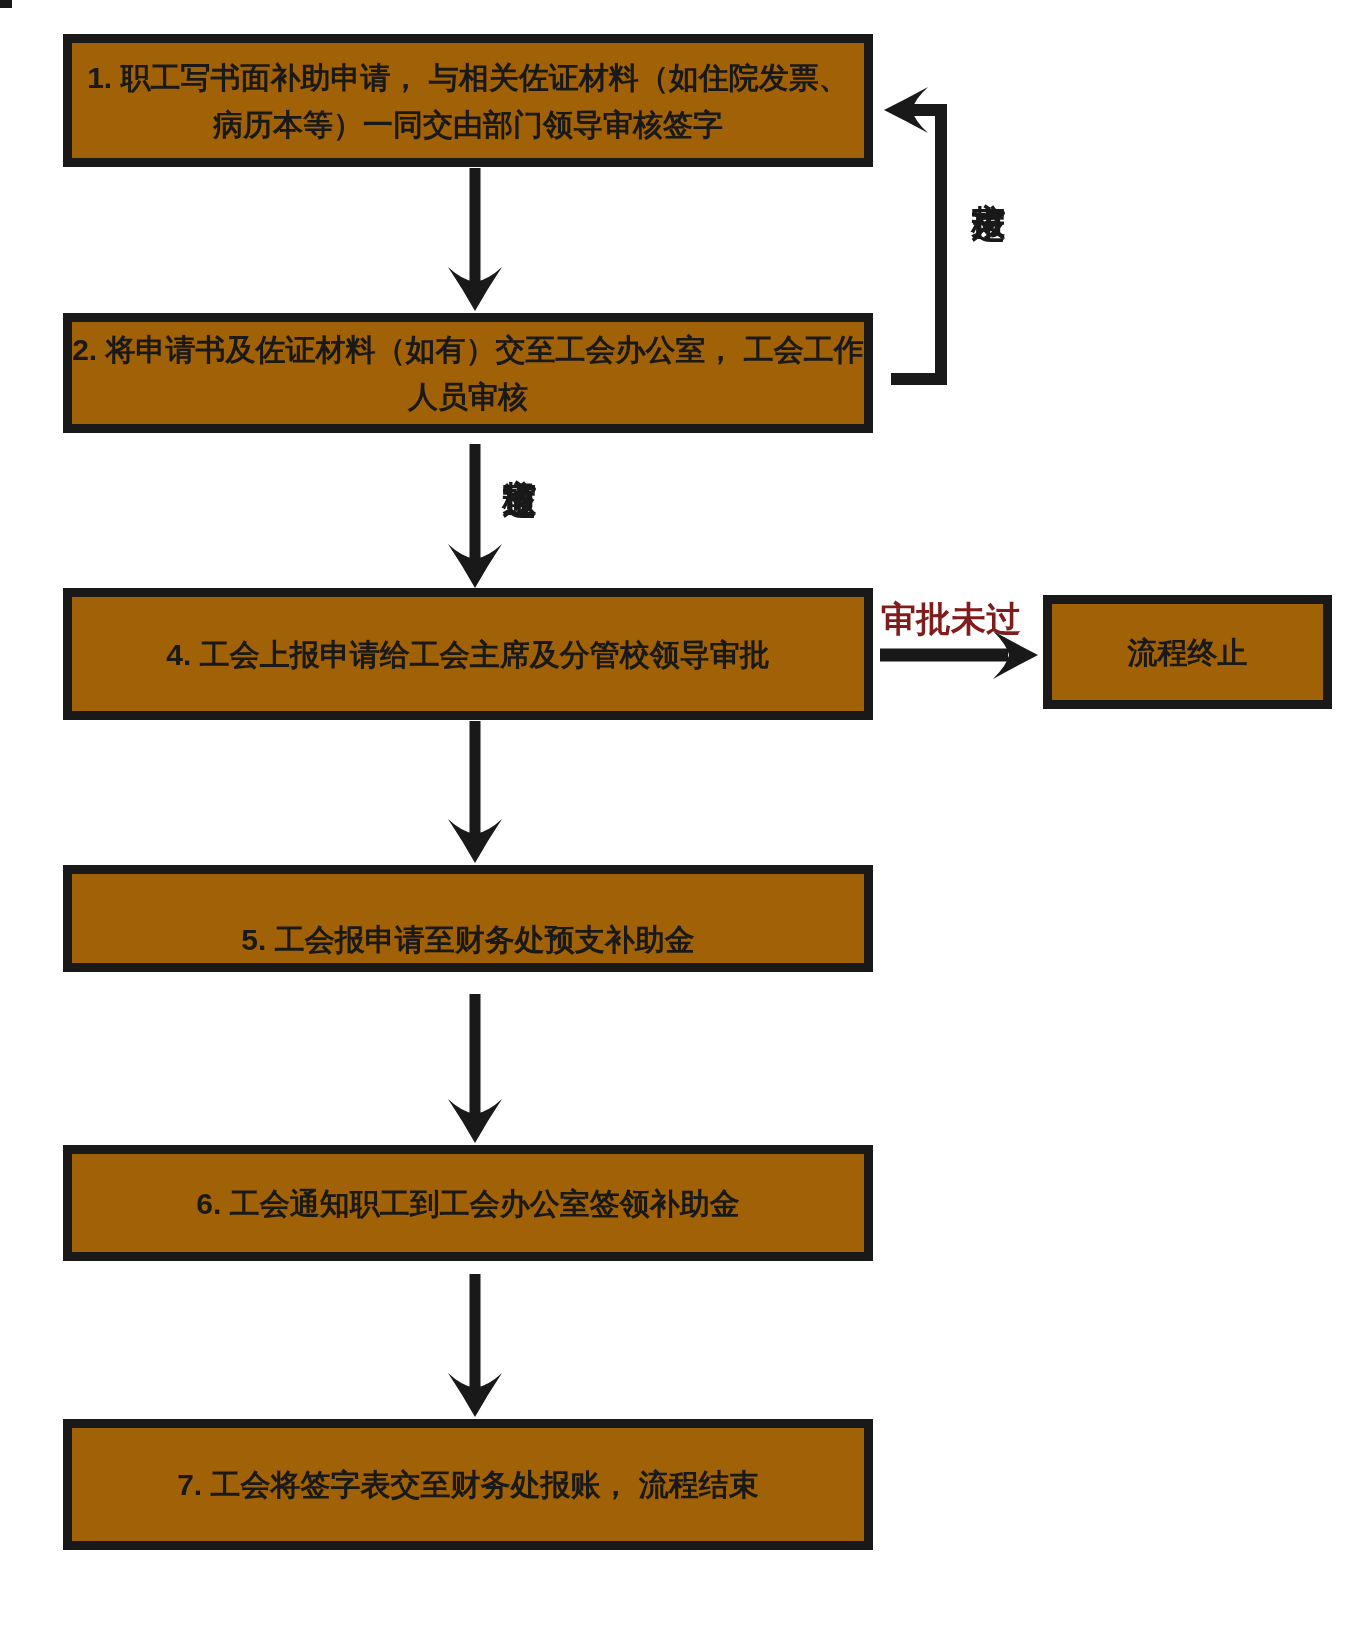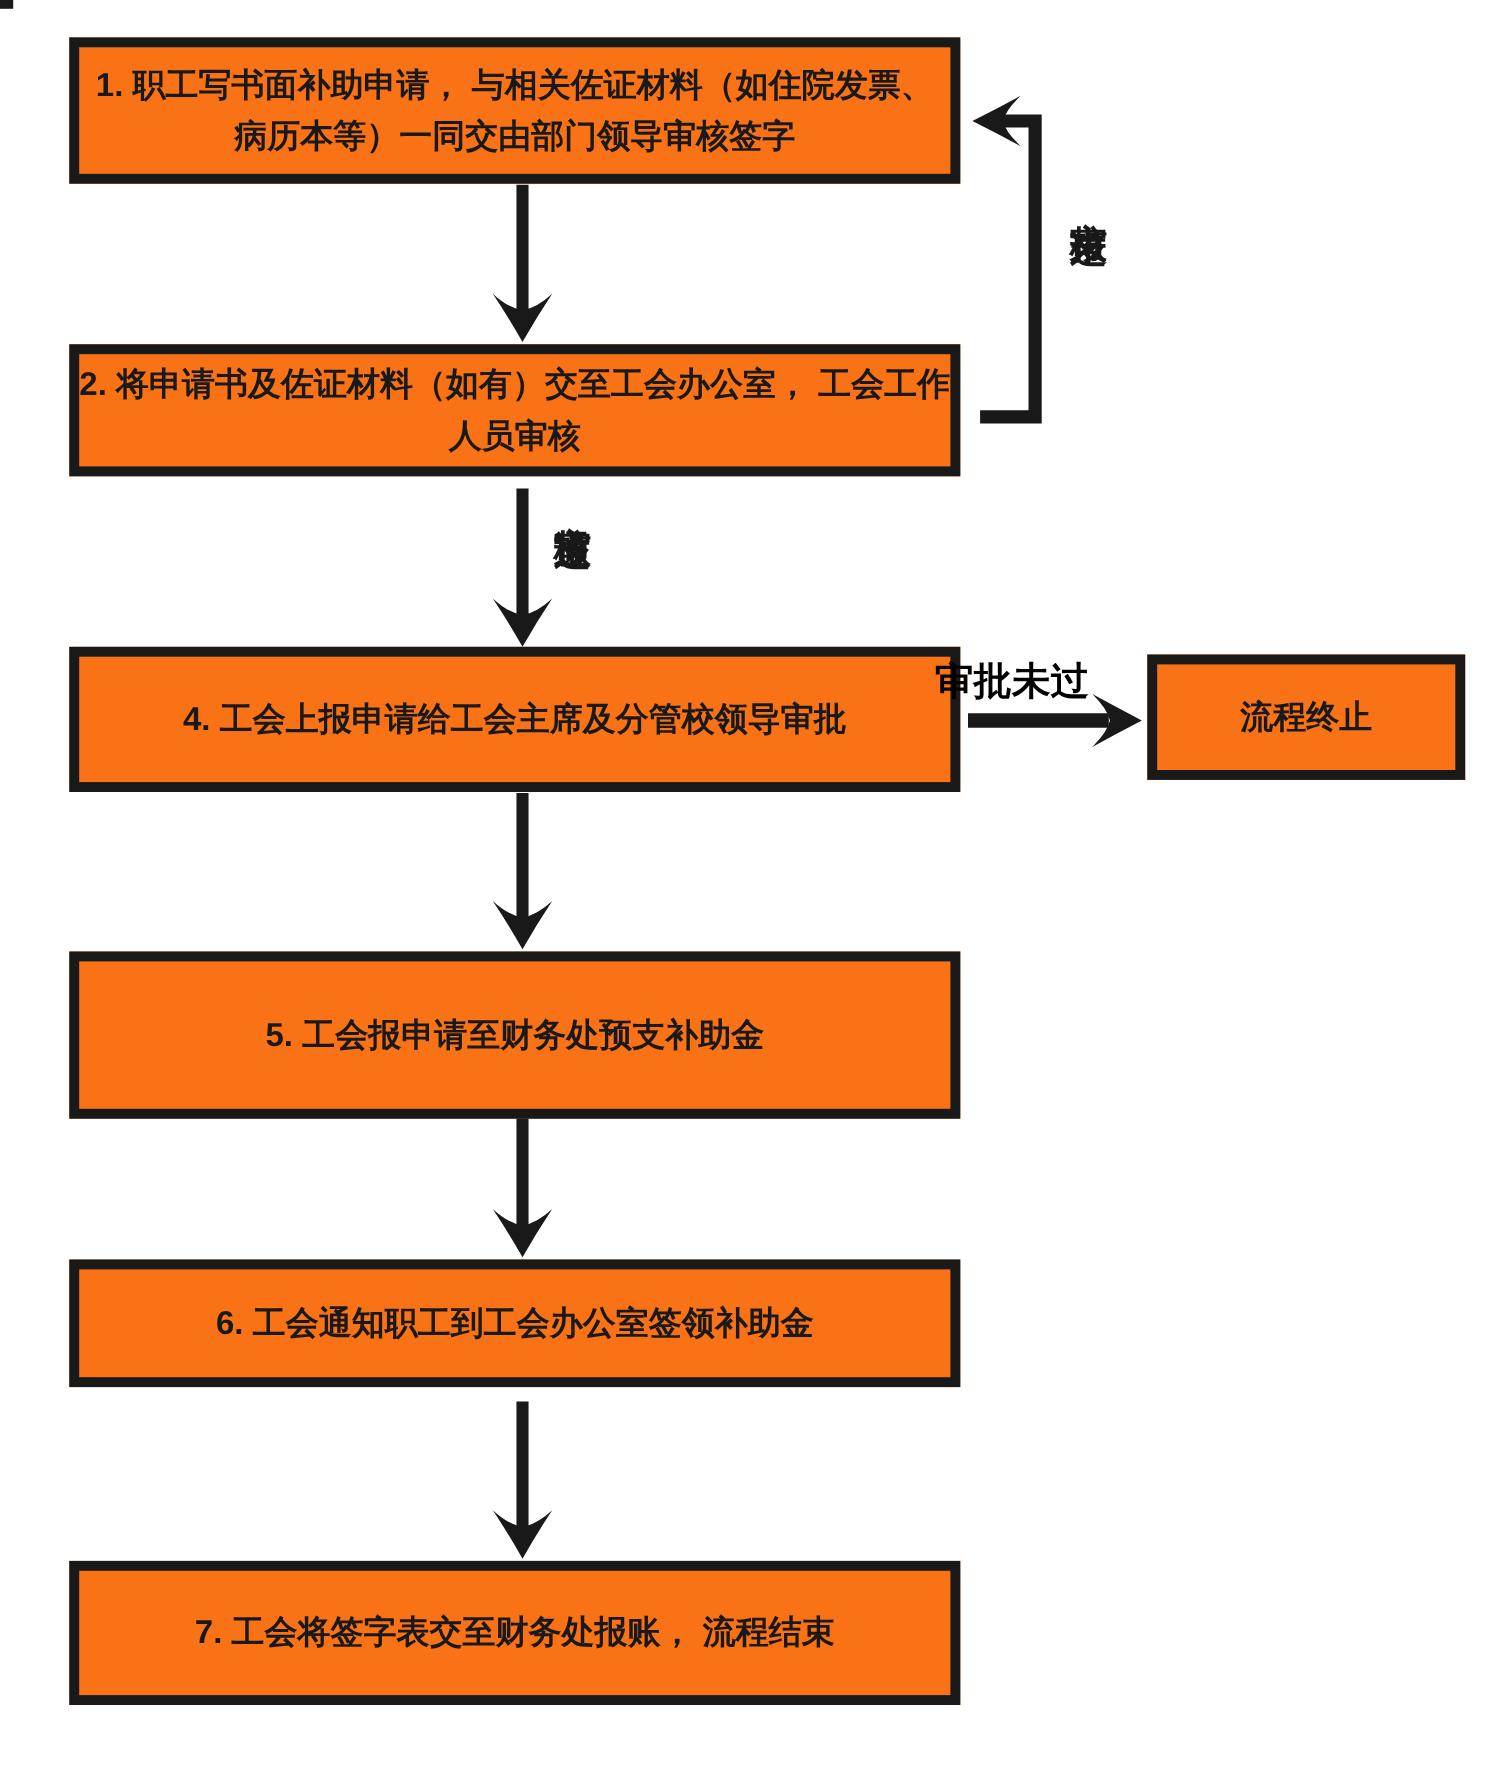--- a/index.html
+++ b/index.html
@@ -17,63 +17,63 @@
     left: 0; top: 0;
     width: 1355px; height: 1627px;
     pointer-events: none;
   }
   .flow-box {
     position: absolute;
     box-sizing: border-box;
     left: 63px;
     width: 810px;
     border: 9px solid #191919;
-    background: #f97316;
+    background: #a16207;
     display: flex;
     align-items: center;
     justify-content: center;
   }
   .flow-box .box-text {
     display: block;
     width: 100%;
     text-align: center;
     font-weight: bold;
     font-size: 30px;
     line-height: 47px;
     white-space: pre-line;
     color: #191919;
   }
   .box-step1 { top: 34px;   height: 133px; }
   .box-step2 { top: 313px;  height: 120px; }
   .box-step4 { top: 588px;  height: 132px; }
-  .box-step5 { top: 865px;  height: 152px; }
+  .box-step5 { top: 865px;  height: 107px; align-items: flex-end; }
   .box-step6 { top: 1145px; height: 116px; }
   .box-step7 { top: 1419px; height: 131px; }
   .box-terminate {
     left: 1043px; top: 595px;
     width: 289px; height: 114px;
   }
   .vlabel {
     position: absolute;
     writing-mode: vertical-rl;
     text-orientation: upright;
     font-weight: bold;
     font-size: 34px;
     letter-spacing: 2px;
     color: #191919;
     line-height: 36px;
   }
   .label-review-failed { left: 971px; top: 175px; }
   .label-review-passed { left: 502px; top: 451px; }
   .label-approval-failed {
     position: absolute;
-    left: 850px; top: 596px;
+    left: 881px; top: 596px;
     font-weight: bold;
     font-size: 35px;
-    color: #000000;
+    color: #7f1d1d;
     white-space: nowrap;
   }
   .corner-artifact {
     position: absolute;
     left: 0; top: 0;
     width: 12px; height: 8px;
     background: #191919;
   }
 </style>
 </head>

